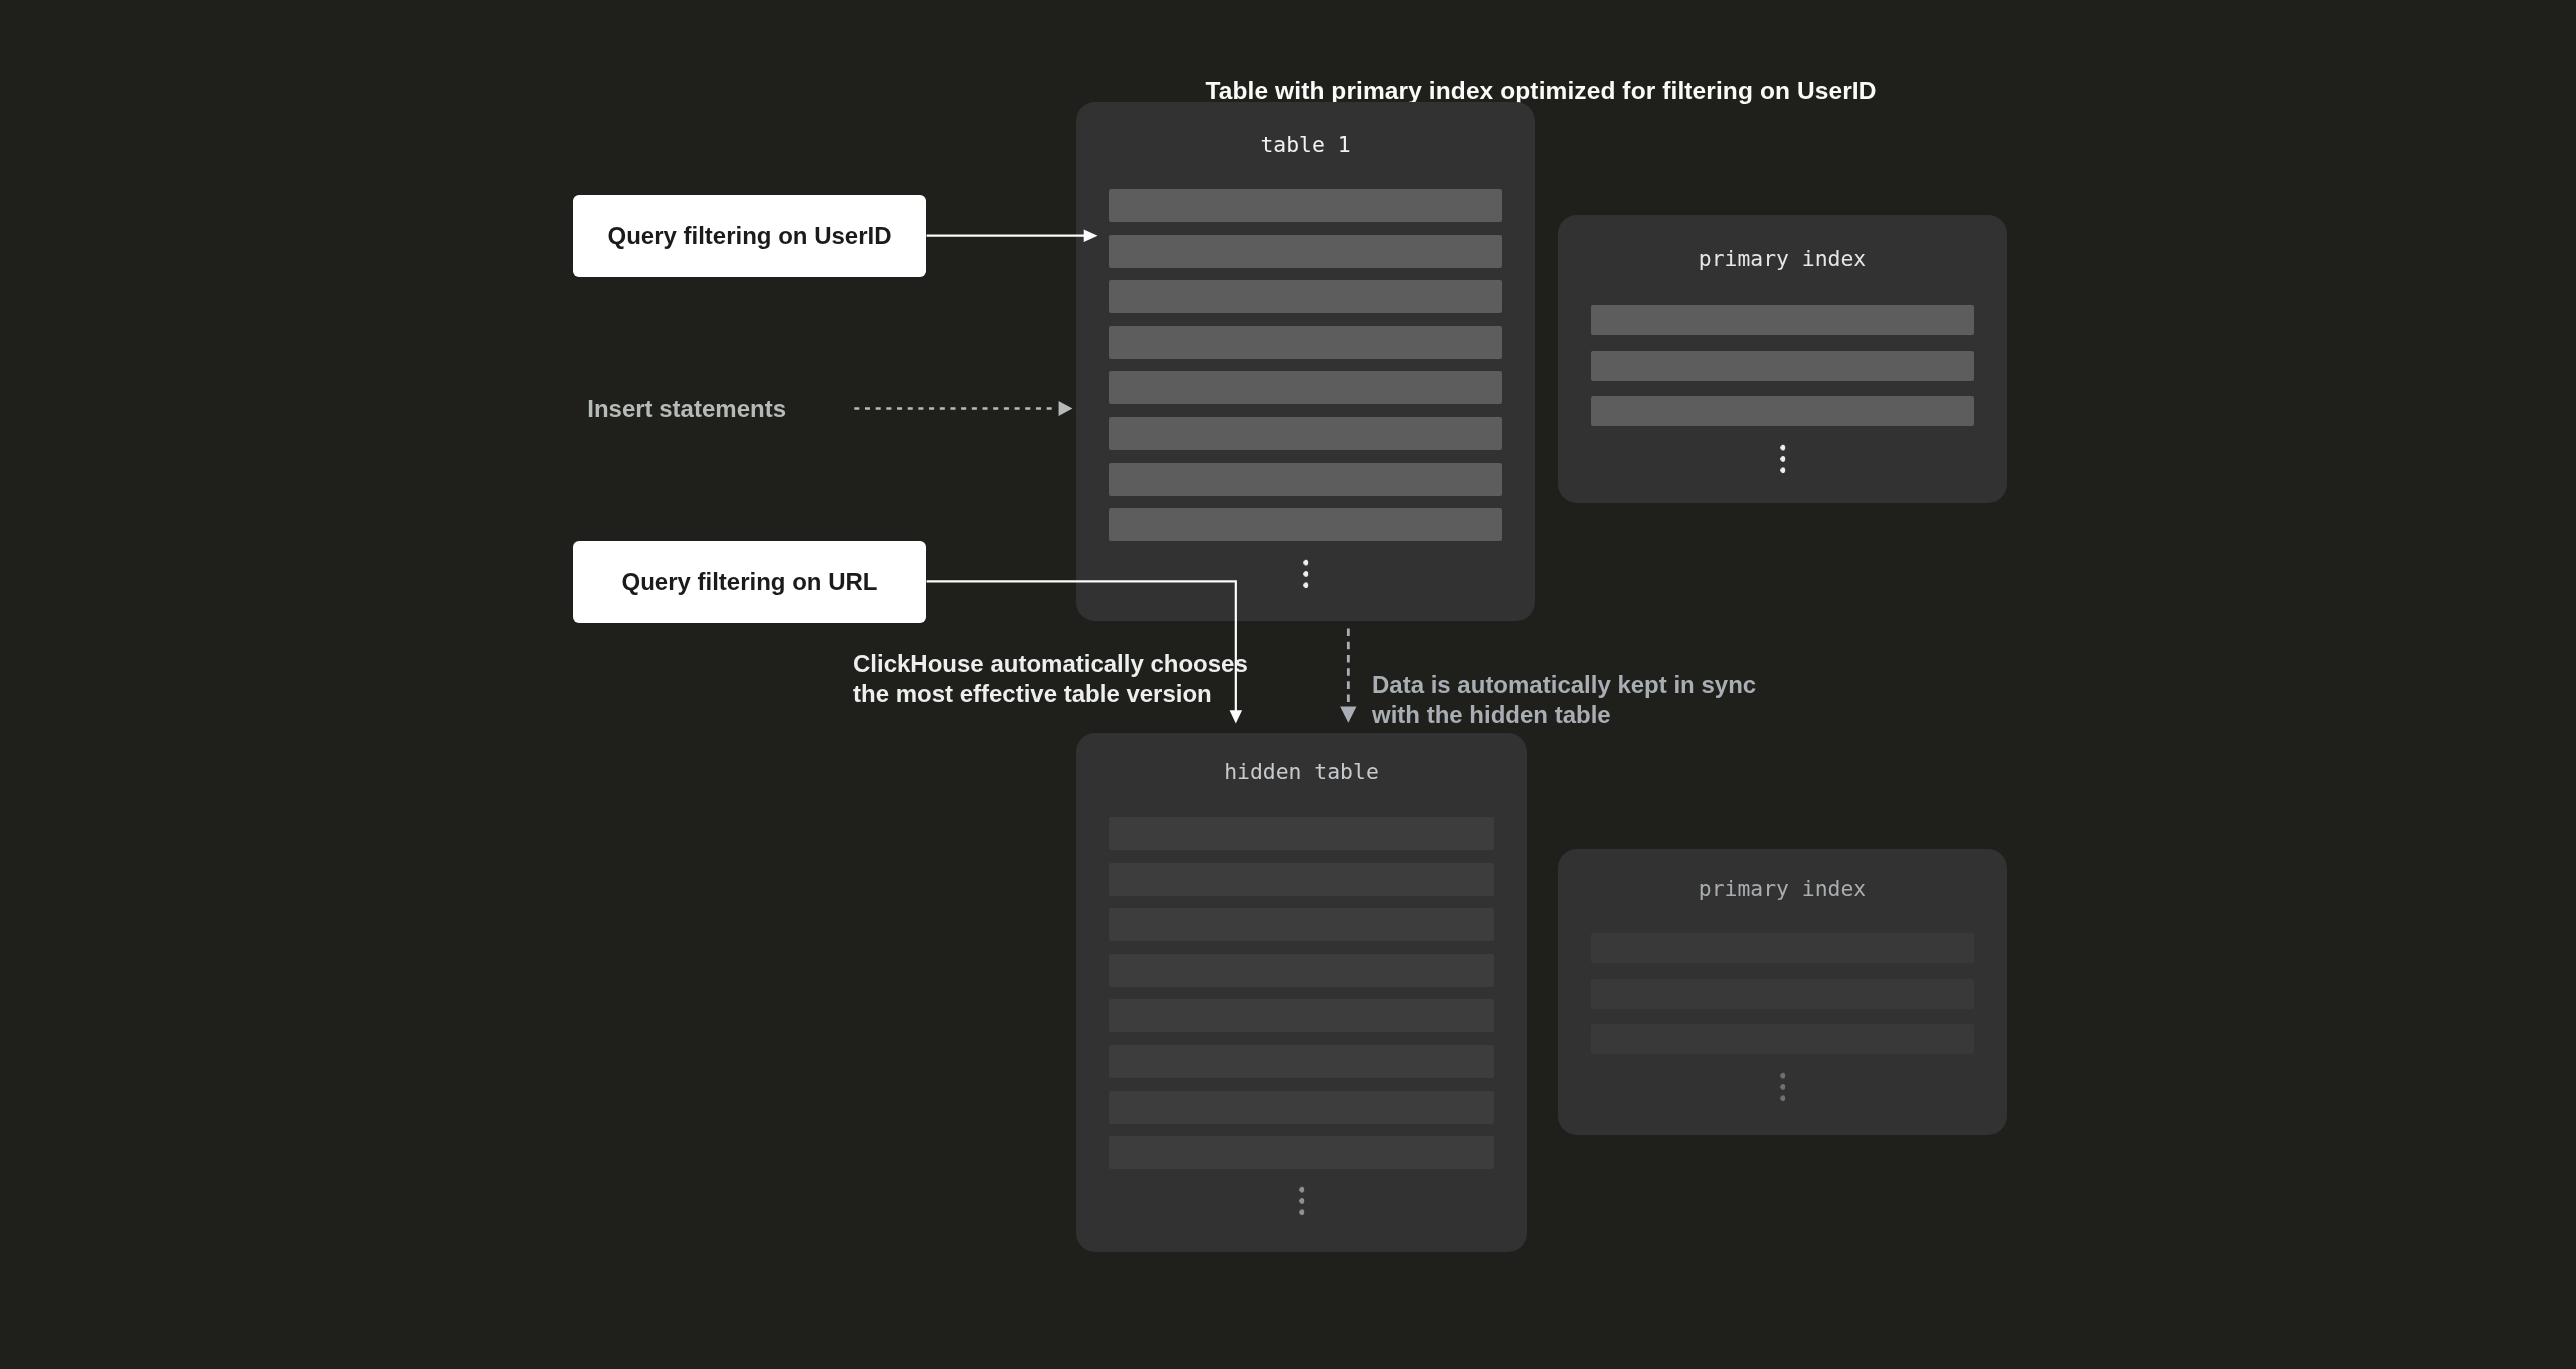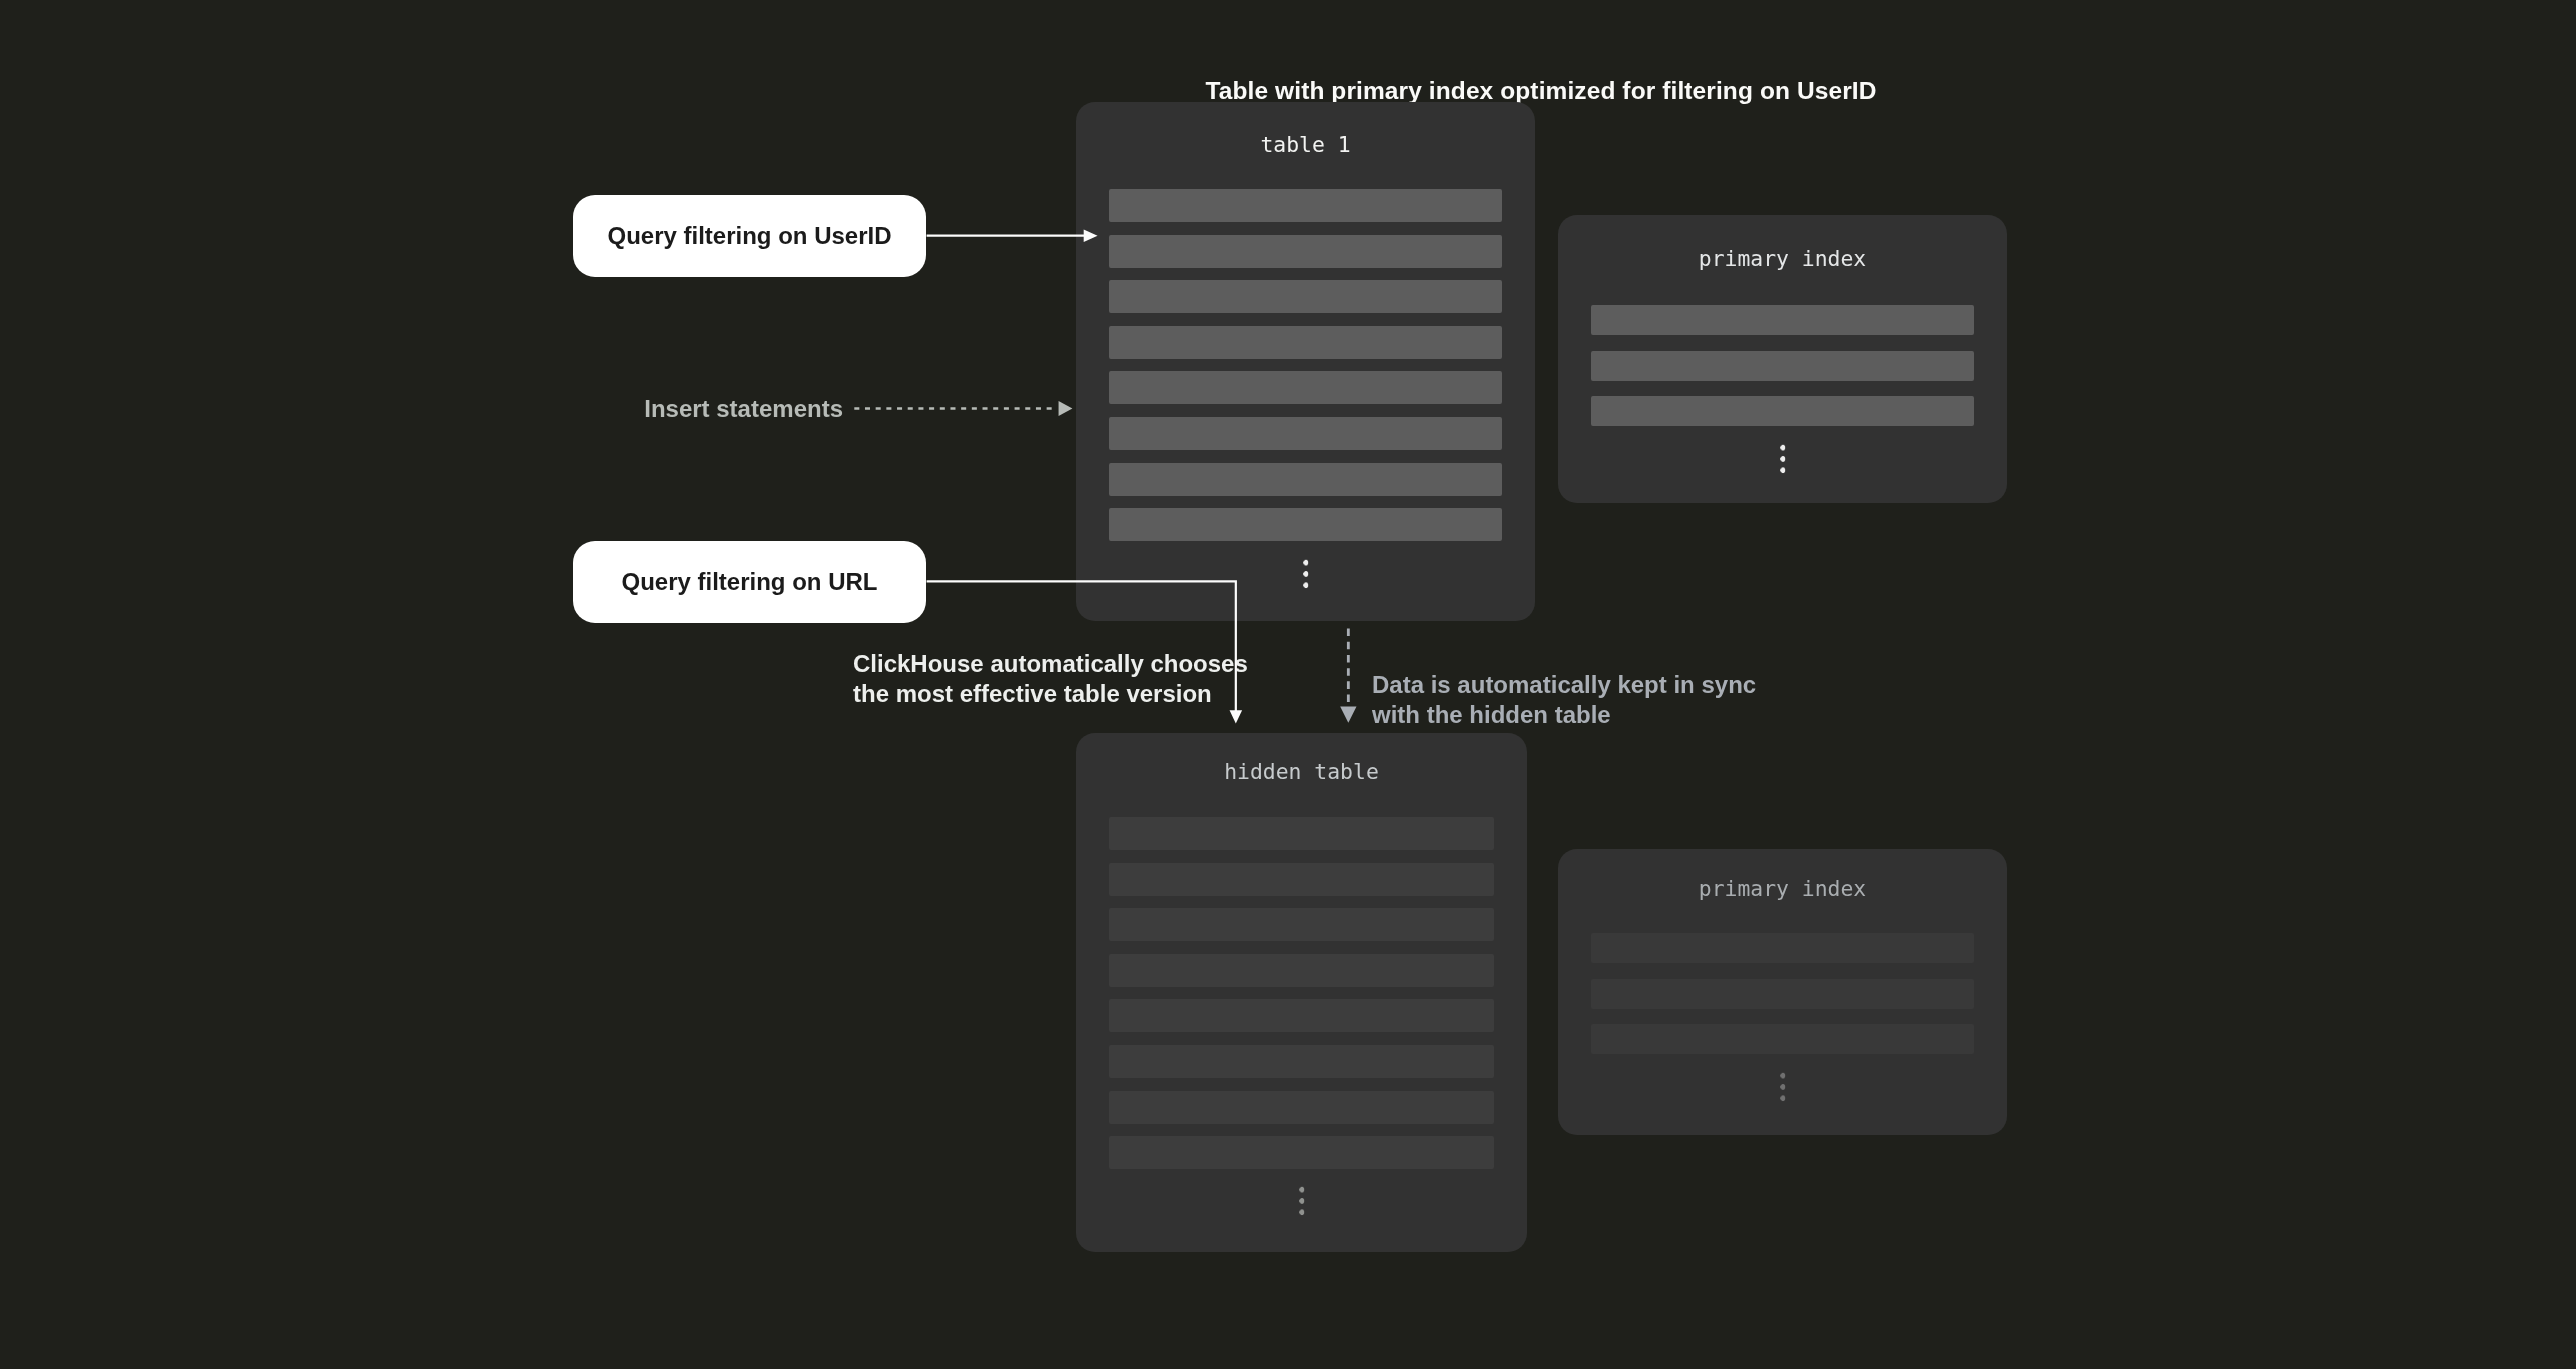--- a/index.html
+++ b/index.html
@@ -87,40 +87,40 @@
   .hiddenT   .vdots { top: 451px; --dot: var(--ellipsis-hidden, #90928f); }
   .pi-bottom .vdots { top: 221px; --dot: var(--ellipsis-dim, #707070); }
 
   
   .pill {
     position: absolute;
     left: 573px;
     width: 353px;
     height: 82px;
     background: var(--label-bg, #ffffff);
-    border-radius: 22px;
+    border-radius: 6px;
     display: flex;
     align-items: center;
     justify-content: center;
     font-size: 24px;
     font-weight: 700;
     color: var(--label-text, #1b1b1b);
   }
   .pill.userid { top: 195px; }
   .pill.url    { top: 541px; }
 
   
   .note {
     position: absolute;
     font-size: 24px;
     font-weight: 700;
     line-height: 29.5px;
   }
   .note.insert {
-    right: 1733px;
+    right: 1790px;
     top: 394px;
     text-align: right;
     color: var(--muted-text, #b7bbb7);
     white-space: nowrap;
   }
   .note.chooses { left: 853px; top: 649px; color: var(--note-bright, #edefed); }
   .note.sync    { left: 1372px; top: 670px; color: var(--sync-text, #a9aeb5); }
 
   
   svg.arrows {

